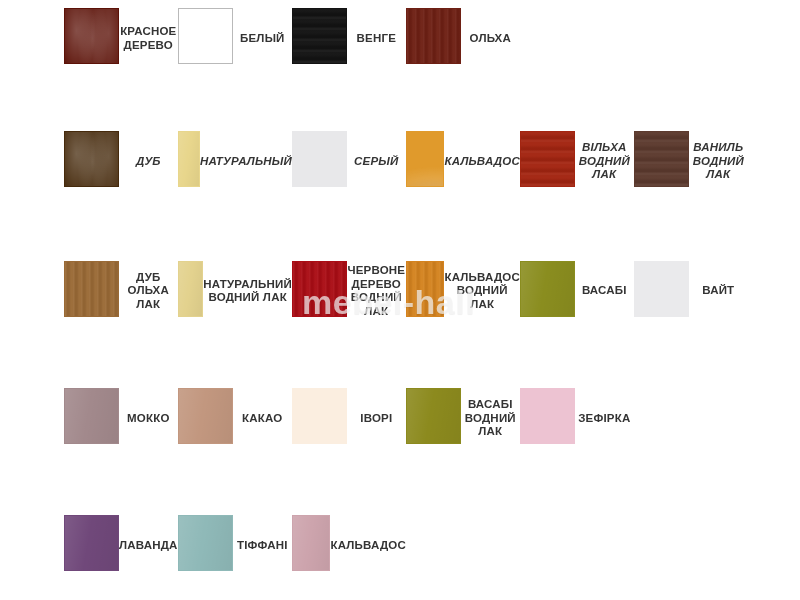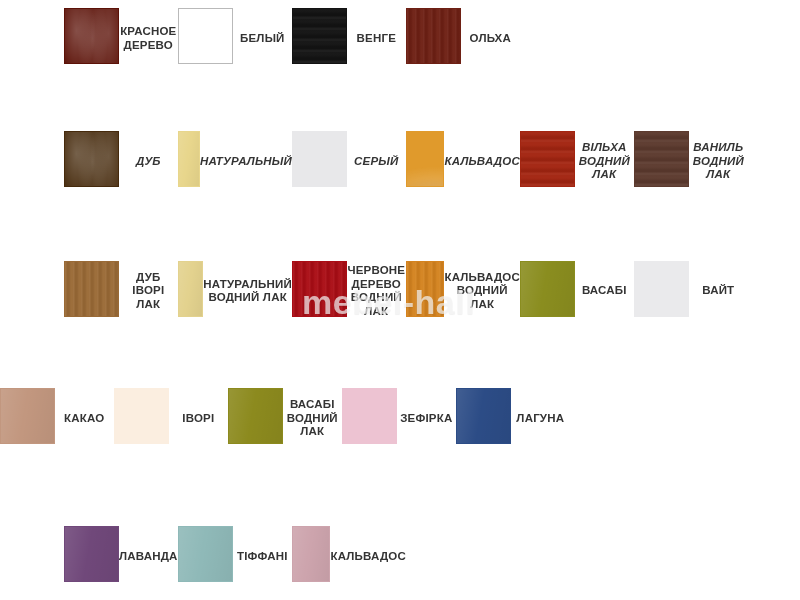--- a/index.html
+++ b/index.html
@@ -190,21 +190,21 @@
         </div>
         <div class="swatch-label">ВАНИЛЬ
 ВОДНИЙ ЛАК</div>
       </div>
     </div>
     <div class="swatch-row" style="top: 259px;">
       <div class="swatch-cell first">
         <div class="swatch-chip" style="background: rgb(154, 106, 54);">
           <div class="grain vert"></div>
         </div>
-        <div class="swatch-label">ДУБ ІВОРІ
+        <div class="swatch-label">ДУБ ОЛЬХА
 ЛАК</div>
       </div>
       <div class="swatch-cell">
         <div class="swatch-chip" style="background: rgb(227, 210, 142);">
           <div class="grain soft"></div>
         </div>
         <div class="swatch-label">НАТУРАЛЬНИЙ
 ВОДНИЙ ЛАК</div>
       </div>
       <div class="swatch-cell">
@@ -227,20 +227,26 @@
           <div class="grain soft"></div>
         </div>
         <div class="swatch-label">ВАСАБІ</div>
       </div>
       <div class="swatch-cell">
         <div class="swatch-chip" style="background: rgb(234, 234, 236);"></div>
         <div class="swatch-label">ВАЙТ</div>
       </div>
     </div>
     <div class="swatch-row" style="top: 388px;">
+      <div class="swatch-cell first">
+        <div class="swatch-chip" style="background: rgb(162, 137, 140);">
+          <div class="grain soft"></div>
+        </div>
+        <div class="swatch-label">МОККО</div>
+      </div>
       <div class="swatch-cell">
         <div class="swatch-chip" style="background: rgb(194, 151, 127);">
           <div class="grain soft"></div>
         </div>
         <div class="swatch-label">КАКАО</div>
       </div>
       <div class="swatch-cell">
         <div class="swatch-chip" style="background: rgb(251, 238, 224);"></div>
         <div class="swatch-label">ІВОРІ</div>
       </div>
@@ -248,28 +254,22 @@
         <div class="swatch-chip" style="background: rgb(140, 138, 30);">
           <div class="grain soft"></div>
         </div>
         <div class="swatch-label">ВАСАБІ
 ВОДНИЙ ЛАК</div>
       </div>
       <div class="swatch-cell">
         <div class="swatch-chip" style="background: rgb(237, 195, 210);"></div>
         <div class="swatch-label">ЗЕФІРКА</div>
       </div>
-      <div class="swatch-cell">
-        <div class="swatch-chip" style="background: rgb(44, 76, 134);">
-          <div class="grain soft"></div>
-        </div>
-        <div class="swatch-label">ЛАГУНА</div>
-      </div>
-    </div>
-    <div class="swatch-row" style="top: 526px;">
+    </div>
+    <div class="swatch-row" style="top: 515px;">
       <div class="swatch-cell first">
         <div class="swatch-chip" style="background: rgb(112, 72, 122);">
           <div class="grain soft"></div>
         </div>
         <div class="swatch-label">ЛАВАНДА</div>
       </div>
       <div class="swatch-cell">
         <div class="swatch-chip" style="background: rgb(143, 185, 184);">
           <div class="grain soft"></div>
         </div>

